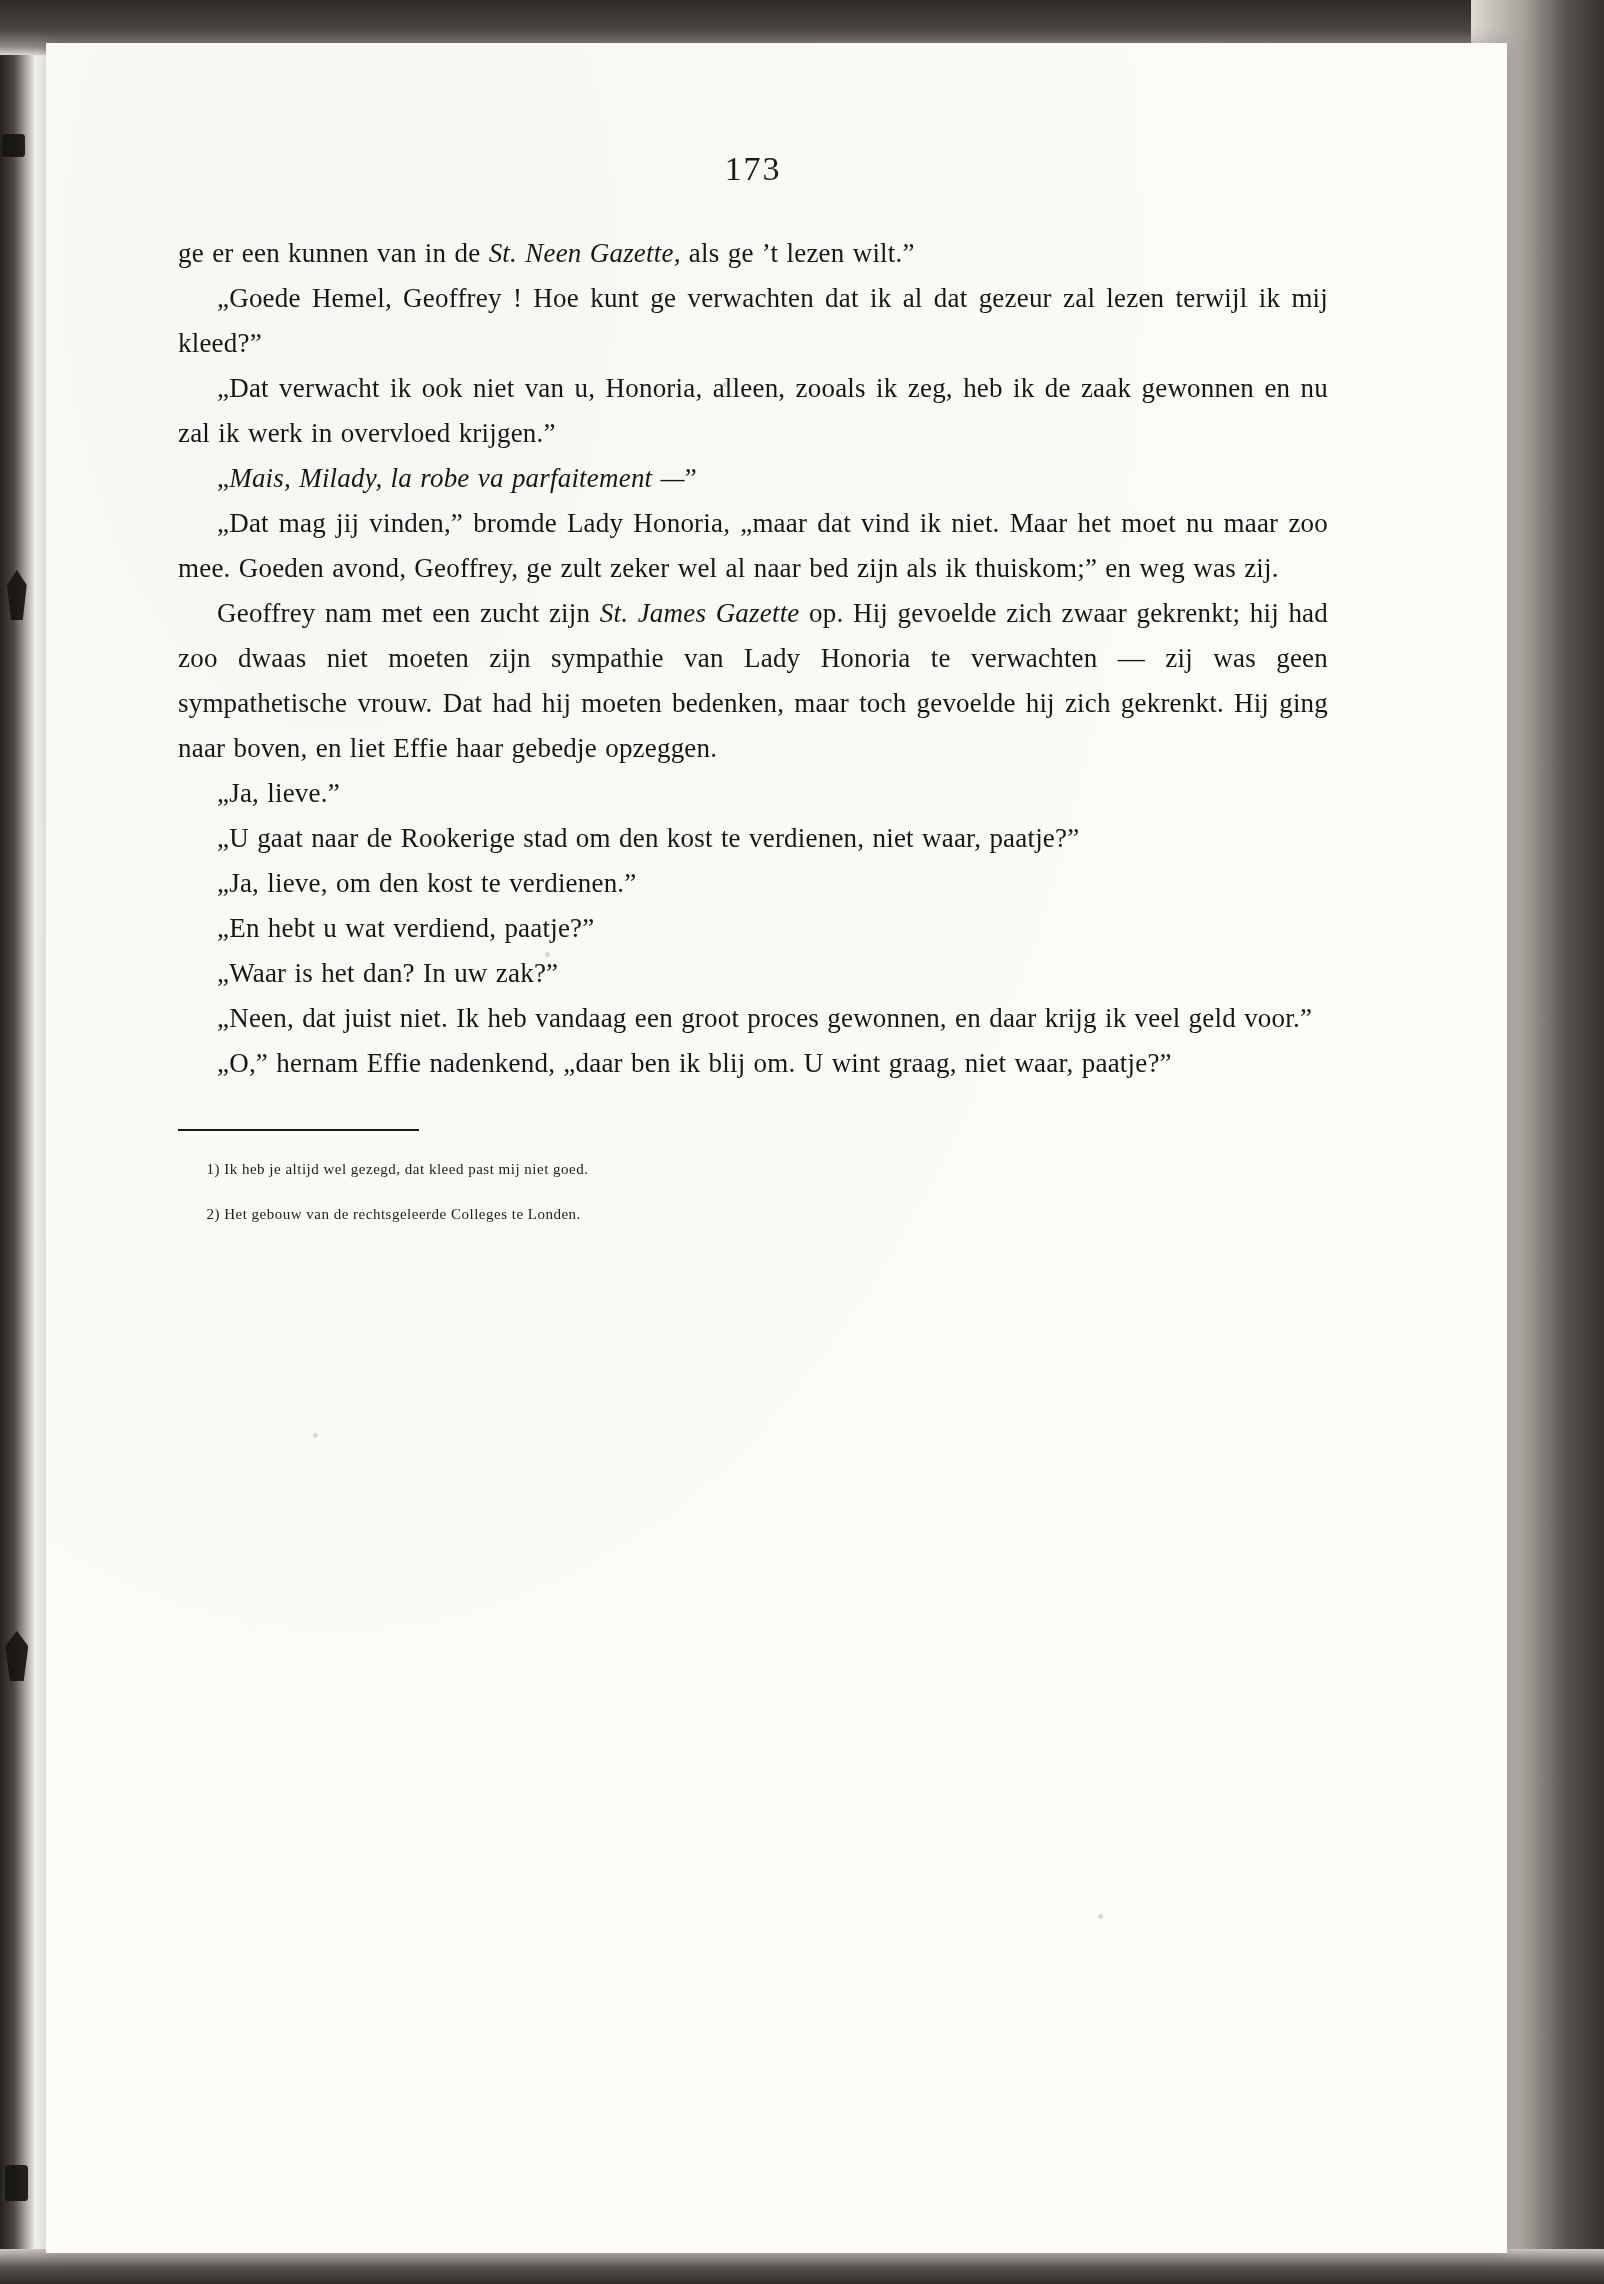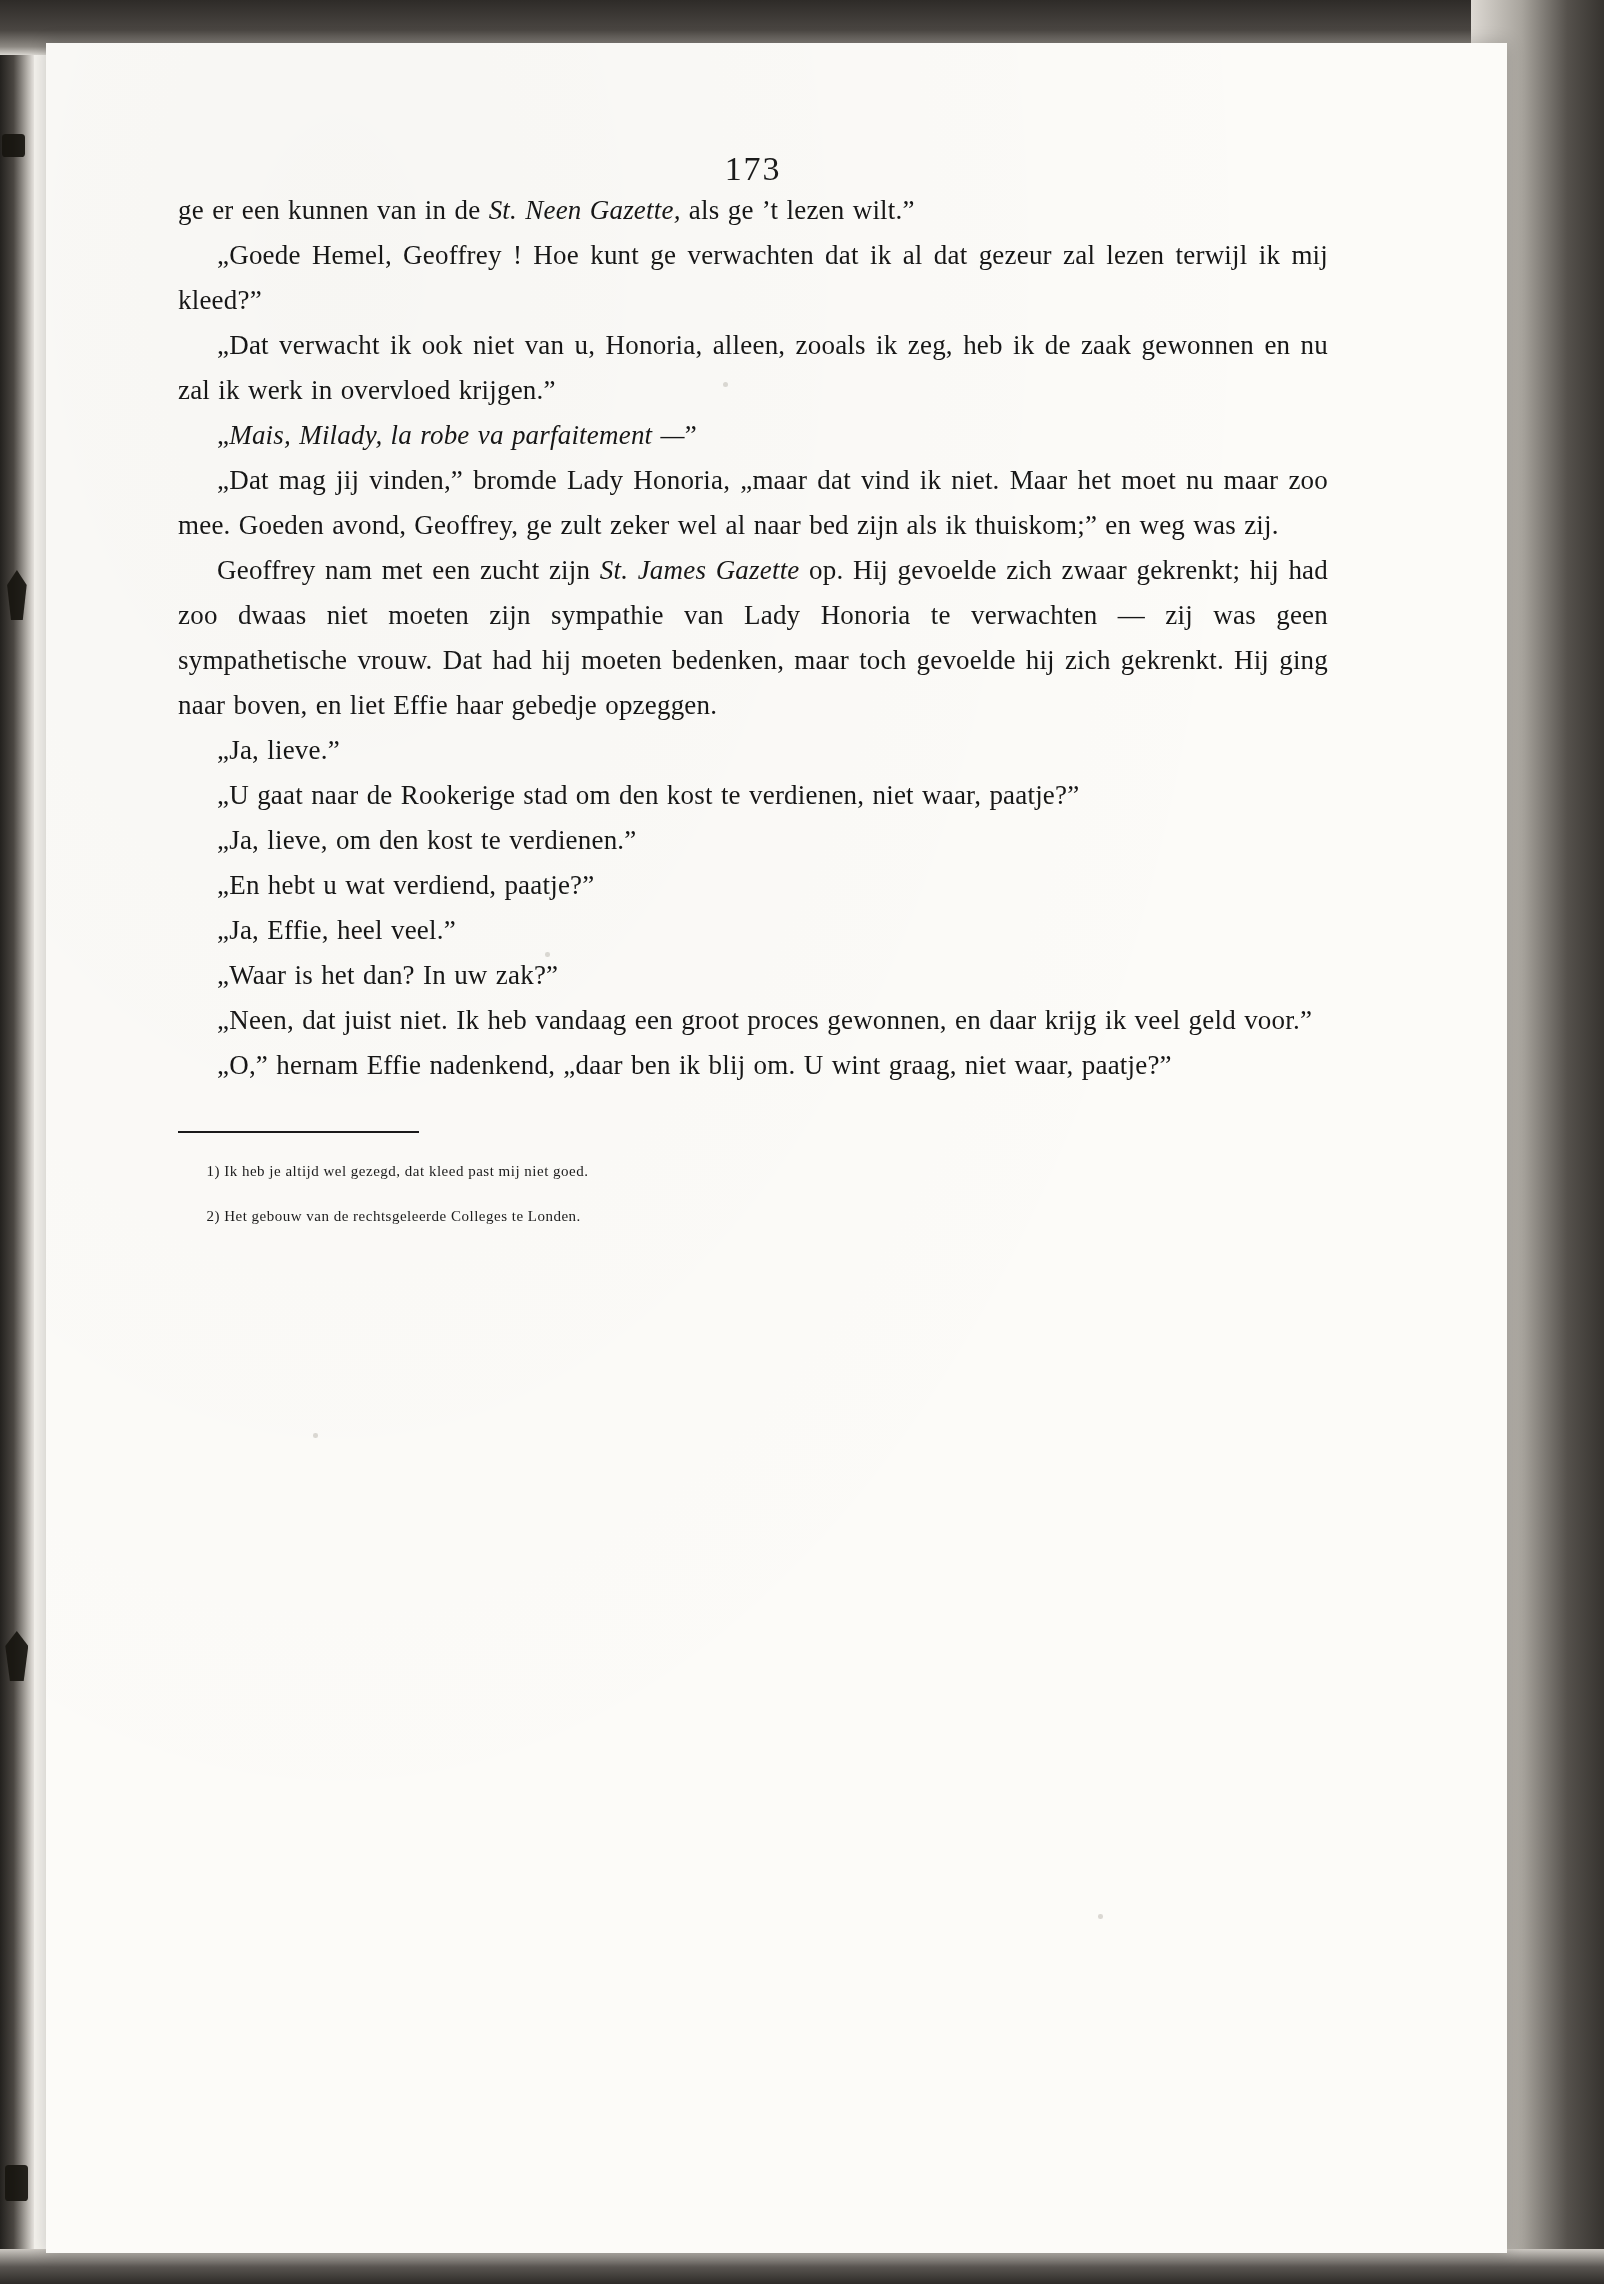--- a/index.html
+++ b/index.html
@@ -79,20 +79,21 @@
     position: absolute;
     top: 107px;
     left: 132px;
     width: 1150px;
   }
   .folio {
     text-align: center;
     font-size: 34px;
     letter-spacing: 1.8px;
     color: #1b1b1b;
+    margin-bottom: 43px;
     font-family: "Liberation Serif", serif;
   }
   p.body-par {
     margin: 0;
     font-size: 27px;
     line-height: 45px;
     color: #171717;
     text-align: justify;
     text-justify: inter-word;
     letter-spacing: 0.2px;
@@ -157,21 +158,20 @@
           <p class="body-par"><span>ge er een kunnen van in de </span><span class="it">St. Neen Gazette,</span><span> als ge ’t lezen wilt.”</span></p>
           <p class="body-par indent"><span>„Goede Hemel, Geoffrey ! Hoe kunt ge verwachten dat ik al dat gezeur zal lezen terwijl ik mij kleed?”</span></p>
           <p class="body-par indent"><span>„Dat verwacht ik ook niet van u, Honoria, alleen, zooals ik zeg, heb ik de zaak gewonnen en nu zal ik werk in overvloed krijgen.”</span></p>
           <p class="body-par indent"><span>„</span><span class="it">Mais, Milady, la robe va parfaitement —</span><span>”</span></p>
           <p class="body-par indent"><span>„Dat mag jij vinden,” bromde Lady Honoria, „maar dat vind ik niet. Maar het moet nu maar zoo mee. Goeden avond, Geoffrey, ge zult zeker wel al naar bed zijn als ik thuiskom;” en weg was zij.</span></p>
           <p class="body-par indent"><span>Geoffrey nam met een zucht zijn </span><span class="it">St. James Gazette</span><span> op. Hij gevoelde zich zwaar gekrenkt; hij had zoo dwaas niet moeten zijn sympathie van Lady Honoria te verwachten — zij was geen sympathetische vrouw. Dat had hij moeten bedenken, maar toch gevoelde hij zich gekrenkt. Hij ging naar boven, en liet Effie haar gebedje opzeggen.</span></p>
           <p class="body-par indent"><span>„Ja, lieve.”</span></p>
           <p class="body-par indent"><span>„U gaat naar de Rookerige stad om den kost te verdienen, niet waar, paatje?”</span></p>
           <p class="body-par indent"><span>„Ja, lieve, om den kost te verdienen.”</span></p>
           <p class="body-par indent"><span>„En hebt u wat verdiend, paatje?”</span></p>
-          <p class="body-par indent"><span>„Ja, Effie, heel veel.”</span></p>
           <p class="body-par indent"><span>„Waar is het dan? In uw zak?”</span></p>
           <p class="body-par indent"><span>„Neen, dat juist niet. Ik heb vandaag een groot proces gewonnen, en daar krijg ik veel geld voor.”</span></p>
           <p class="body-par indent"><span>„O,” hernam Effie nadenkend, „daar ben ik blij om. U wint graag, niet waar, paatje?”</span></p>
         </div>
 
         <div class="notes">
           <div class="note-rule"></div>
           <p class="note"><span>1) </span><span>Ik heb je altijd wel gezegd, dat kleed past mij niet goed.</span></p>
           <p class="note"><span>2) </span><span>Het gebouw van de rechtsgeleerde Colleges te Londen.</span></p>
         </div>

